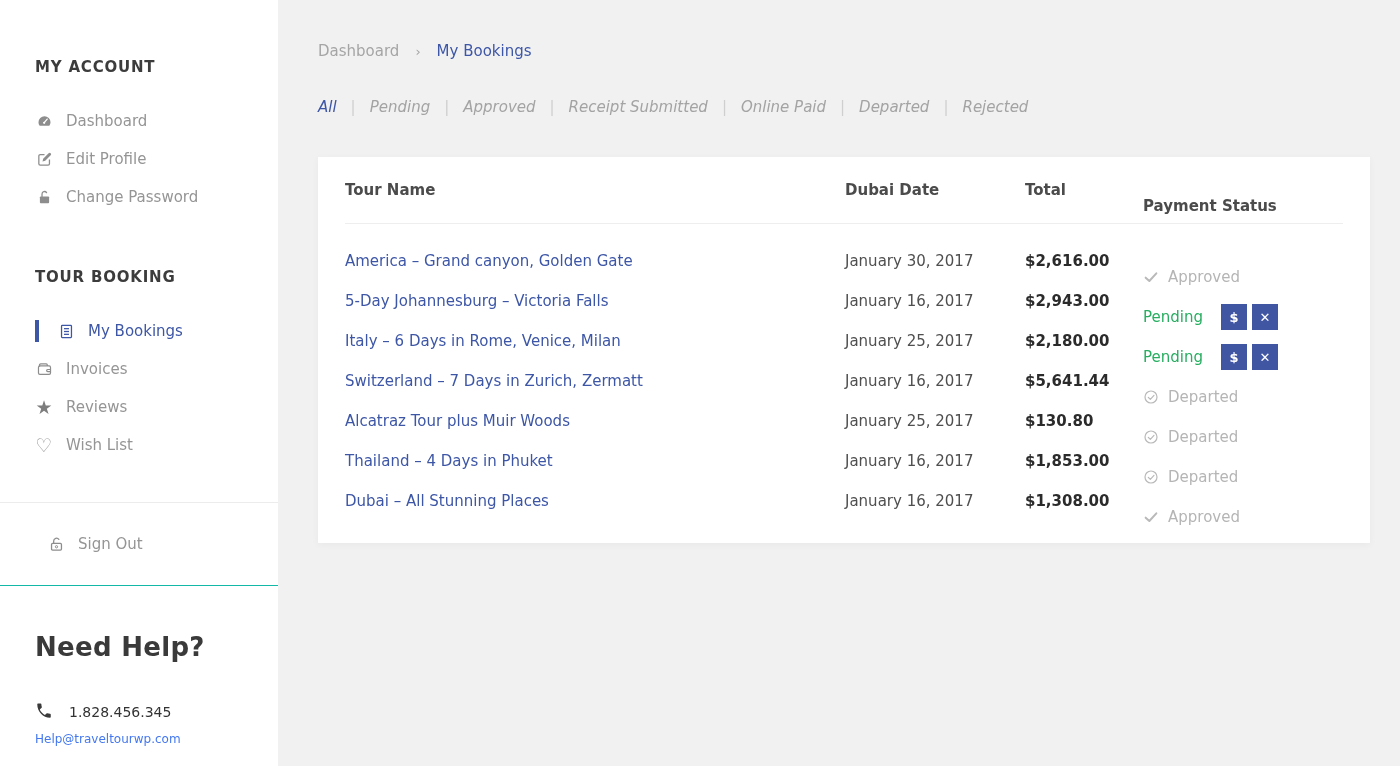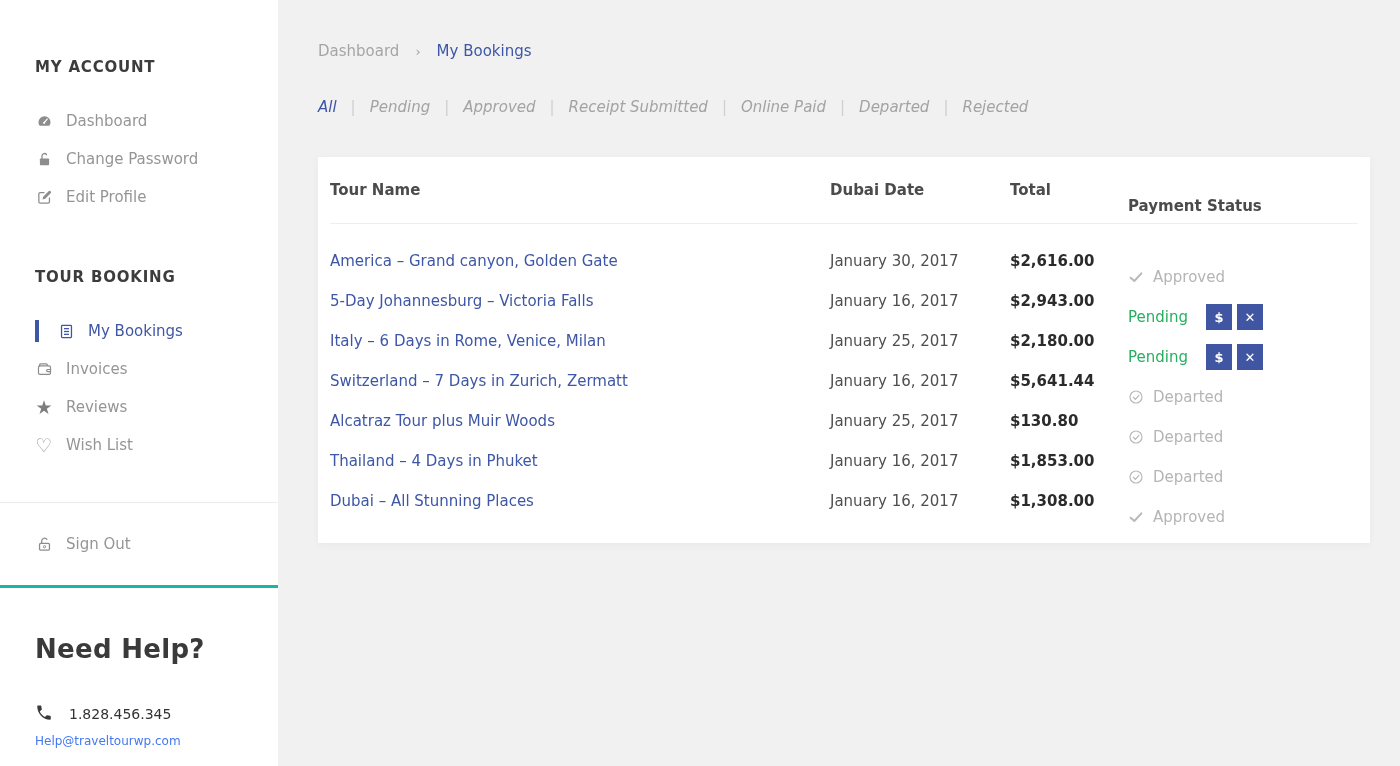--- a/index.html
+++ b/index.html
@@ -34,21 +34,21 @@
   .side-item.active { color:#3d56a6; }
   .side-item.active .ic { color:#3d56a6; margin-left:22px; }
   .side-item.active .bar {
     position:absolute; left:35px; top:8px; width:4px; height:22px; background:#3d56a6;
   }
   .glyph-star { font-size:19px; line-height:1; color:#7d7d7d; }
   .glyph-heart { font-size:19px; line-height:1; color:#9a9a9a; }
 
   .side-div { border:none; border-top:1px solid #ececec; margin-top:38px; }
   .signout-row { height:60px; margin-top:0; }
-  .signout-wrap { border-bottom:3px solid #14b8a6; padding:11px 0; }
+  .signout-wrap { border-bottom:1px solid #14b8a6; padding:11px 12px; }
 
   .help-title {
     font-size:26px; font-weight:bold; color:#3a3a3a;
     padding:46px 0 0 35px; letter-spacing:0.3px;
   }
   .help-phone {
     display:flex; align-items:center; padding-left:35px; margin-top:40px;
     font-size:14px; color:#333;
   }
   .help-phone .ic { width:20px; height:20px; color:#3a3a3a; margin-right:14px; }
@@ -72,21 +72,21 @@
     display:flex; align-items:center;
     padding:38px 0 0 40px; font-size:15px;font-style:italic;
   }
   .tab { color:#a3a3a3; cursor:pointer; white-space:nowrap; }
   .tab.active { color:#3d56a6; }
   .tab-sep { color:#cfcfcf; margin:0 14px; }
 
   .card {
     position:absolute; left:40px; top:157px; width:1052px; height:386px;
     background:#fff; box-shadow:0 2px 8px rgba(0,0,0,0.04);
-    padding:0 12px;
+    padding:0 27px;
   }
   .thead {
     display:flex; align-items:center; height:67px;
     border-bottom:1px solid #eeeeee;
     font-size:15px; font-weight:bold; color:#4b4b4b;
   }
   .col-tour { width:500px; }
   .col-date { width:180px; }
   .col-total { width:118px; }
   .col-status { width:200px;margin-top:32px; }
@@ -120,35 +120,35 @@
             <svg viewBox="0 0 24 24">
               <path d="M12 4.5a8.5 8.5 0 0 0-8.5 8.5c0 1.9.6 3.6 1.7 5h13.6a8.4 8.4 0 0 0 1.7-5A8.5 8.5 0 0 0 12 4.5z" fill="currentColor"></path>
               <line x1="11.6" y1="13.6" x2="15.8" y2="8.6" stroke="#fff" stroke-width="1.8" stroke-linecap="round"></line>
               <circle cx="11.5" cy="13.8" r="1.6" fill="#fff"></circle>
             </svg>
           </span>
           <span class="lbl">Dashboard</span>
         </li>
         <li class="side-item">
           <span class="ic">
+            <svg viewBox="0 0 24 24" fill="none" stroke="currentColor" stroke-width="1.8">
+              <path d="M12 5H6a2 2 0 0 0-2 2v11a2 2 0 0 0 2 2h11a2 2 0 0 0 2-2v-6"></path>
+              <path d="M17.8 3.2a2 2 0 0 1 2.9 2.9L13 13.8l-3.8.9.9-3.8 7.7-7.7z" fill="currentColor" stroke="none"></path>
+            </svg>
+          </span>
+          <span class="lbl">Edit Profile</span>
+        </li>
+        <li class="side-item">
+          <span class="ic">
             <svg viewBox="0 0 24 24">
               <rect x="5.5" y="10.5" width="13" height="9.5" rx="1.2" fill="currentColor"></rect>
               <path d="M8.5 10.5V7a3.5 3.5 0 0 1 6.4-1.9" fill="none" stroke="currentColor" stroke-width="1.8" stroke-linecap="round"></path>
             </svg>
           </span>
           <span class="lbl">Change Password</span>
-        </li>
-        <li class="side-item">
-          <span class="ic">
-            <svg viewBox="0 0 24 24" fill="none" stroke="currentColor" stroke-width="1.8">
-              <path d="M12 5H6a2 2 0 0 0-2 2v11a2 2 0 0 0 2 2h11a2 2 0 0 0 2-2v-6"></path>
-              <path d="M17.8 3.2a2 2 0 0 1 2.9 2.9L13 13.8l-3.8.9.9-3.8 7.7-7.7z" fill="currentColor" stroke="none"></path>
-            </svg>
-          </span>
-          <span class="lbl">Edit Profile</span>
         </li>
       </ul>
       <div class="side-title second">TOUR BOOKING</div>
       <ul class="side-nav">
         <li class="side-item active">
           <span class="bar"></span>
           <span class="ic">
             <svg viewBox="0 0 24 24" fill="none" stroke="currentColor" stroke-width="1.8">
               <rect x="5" y="3.5" width="14" height="17" rx="1"></rect>
               <line x1="8.5" y1="8" x2="15.5" y2="8"></line>

